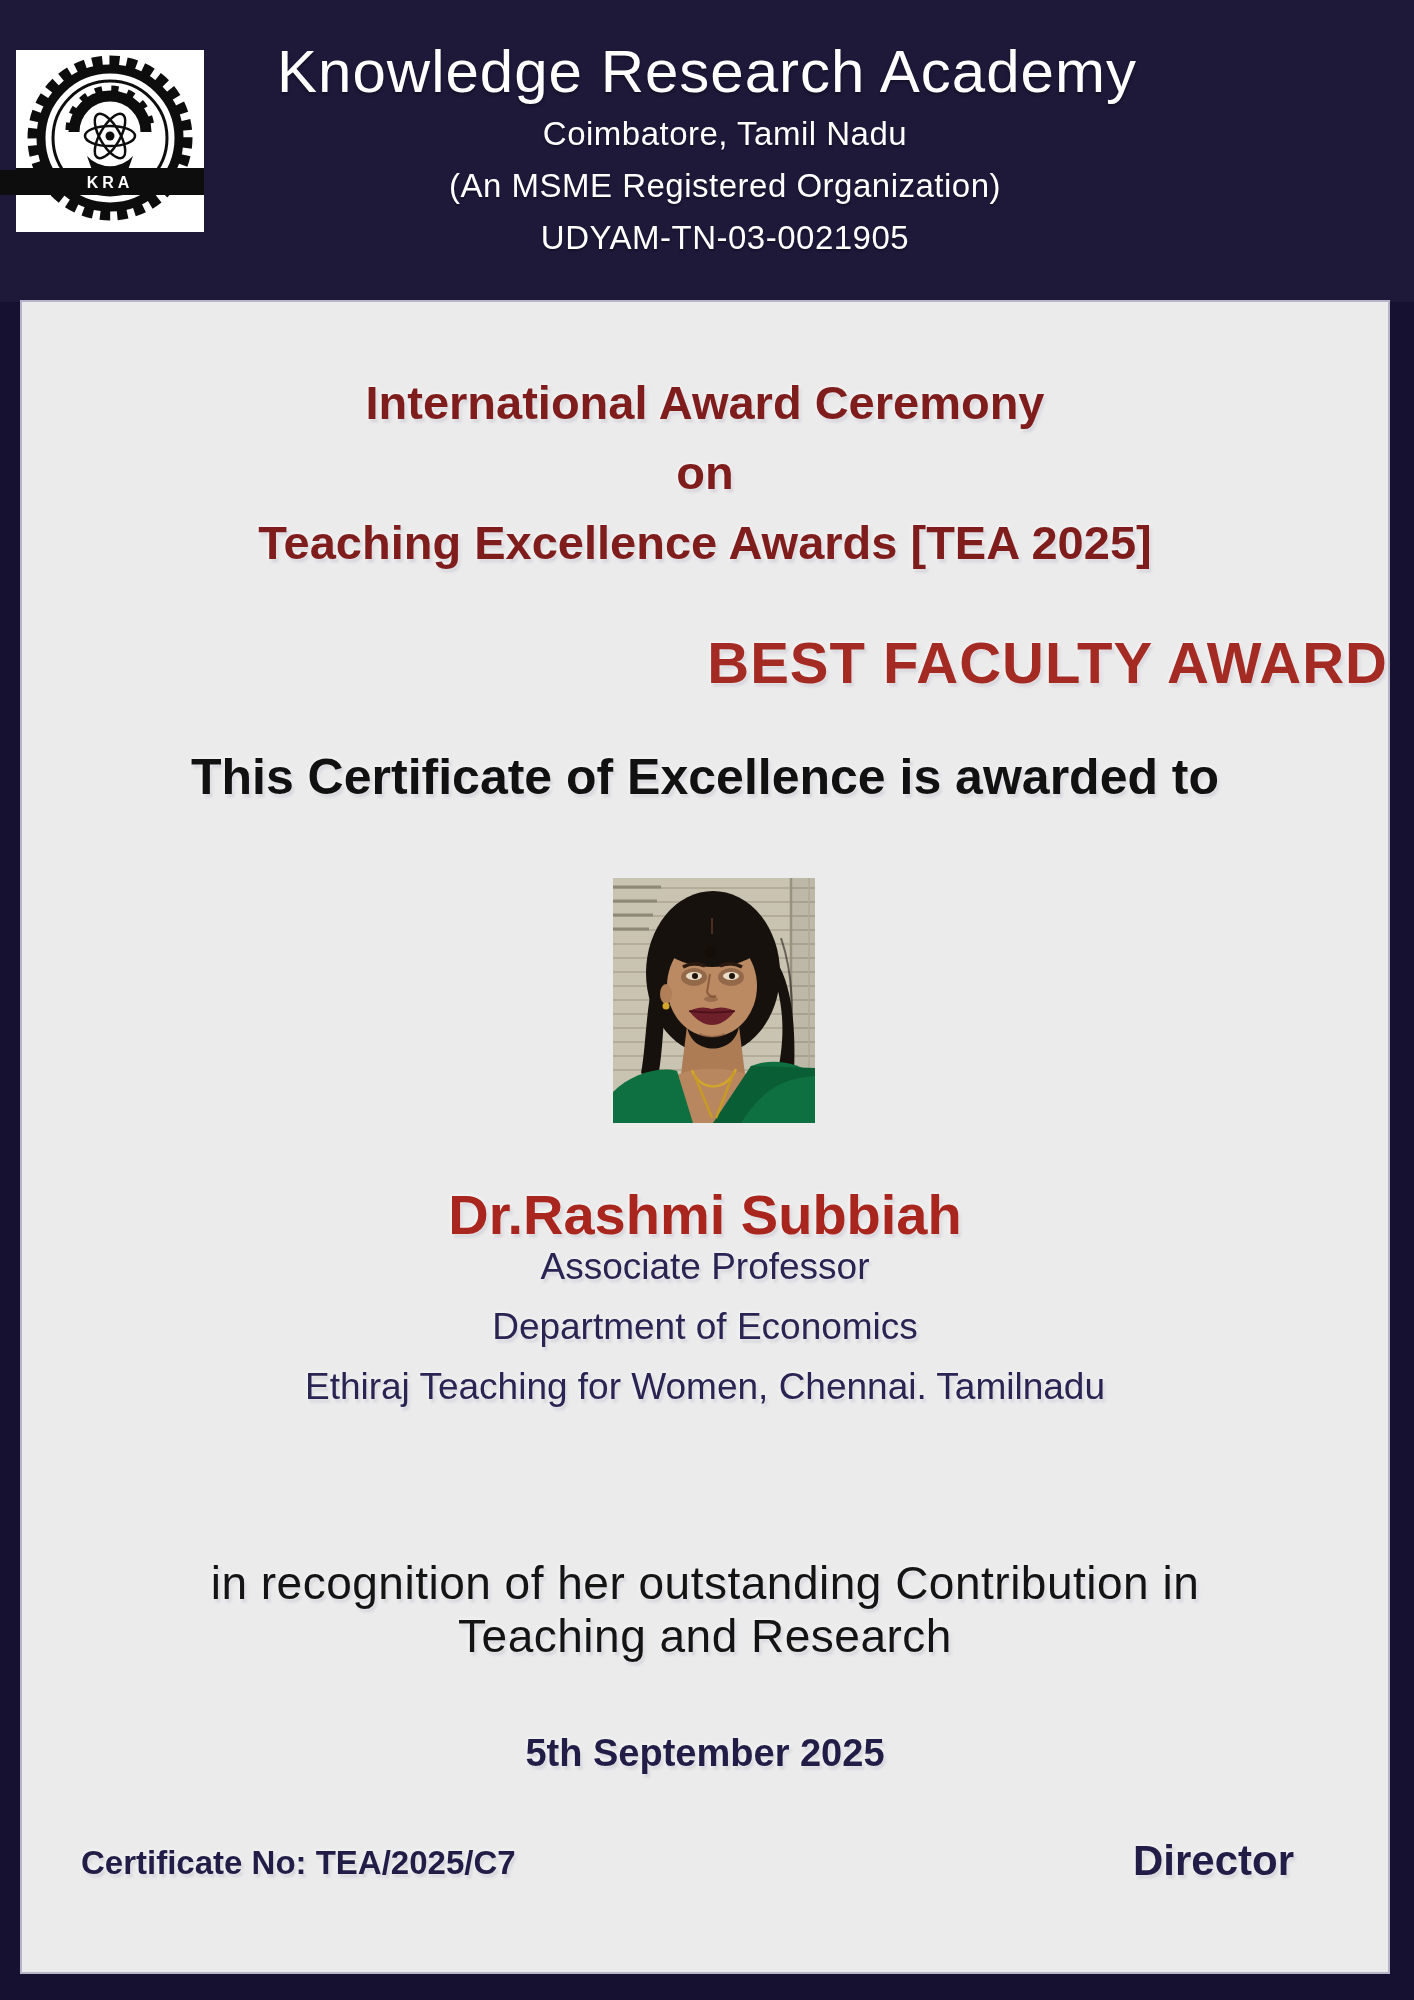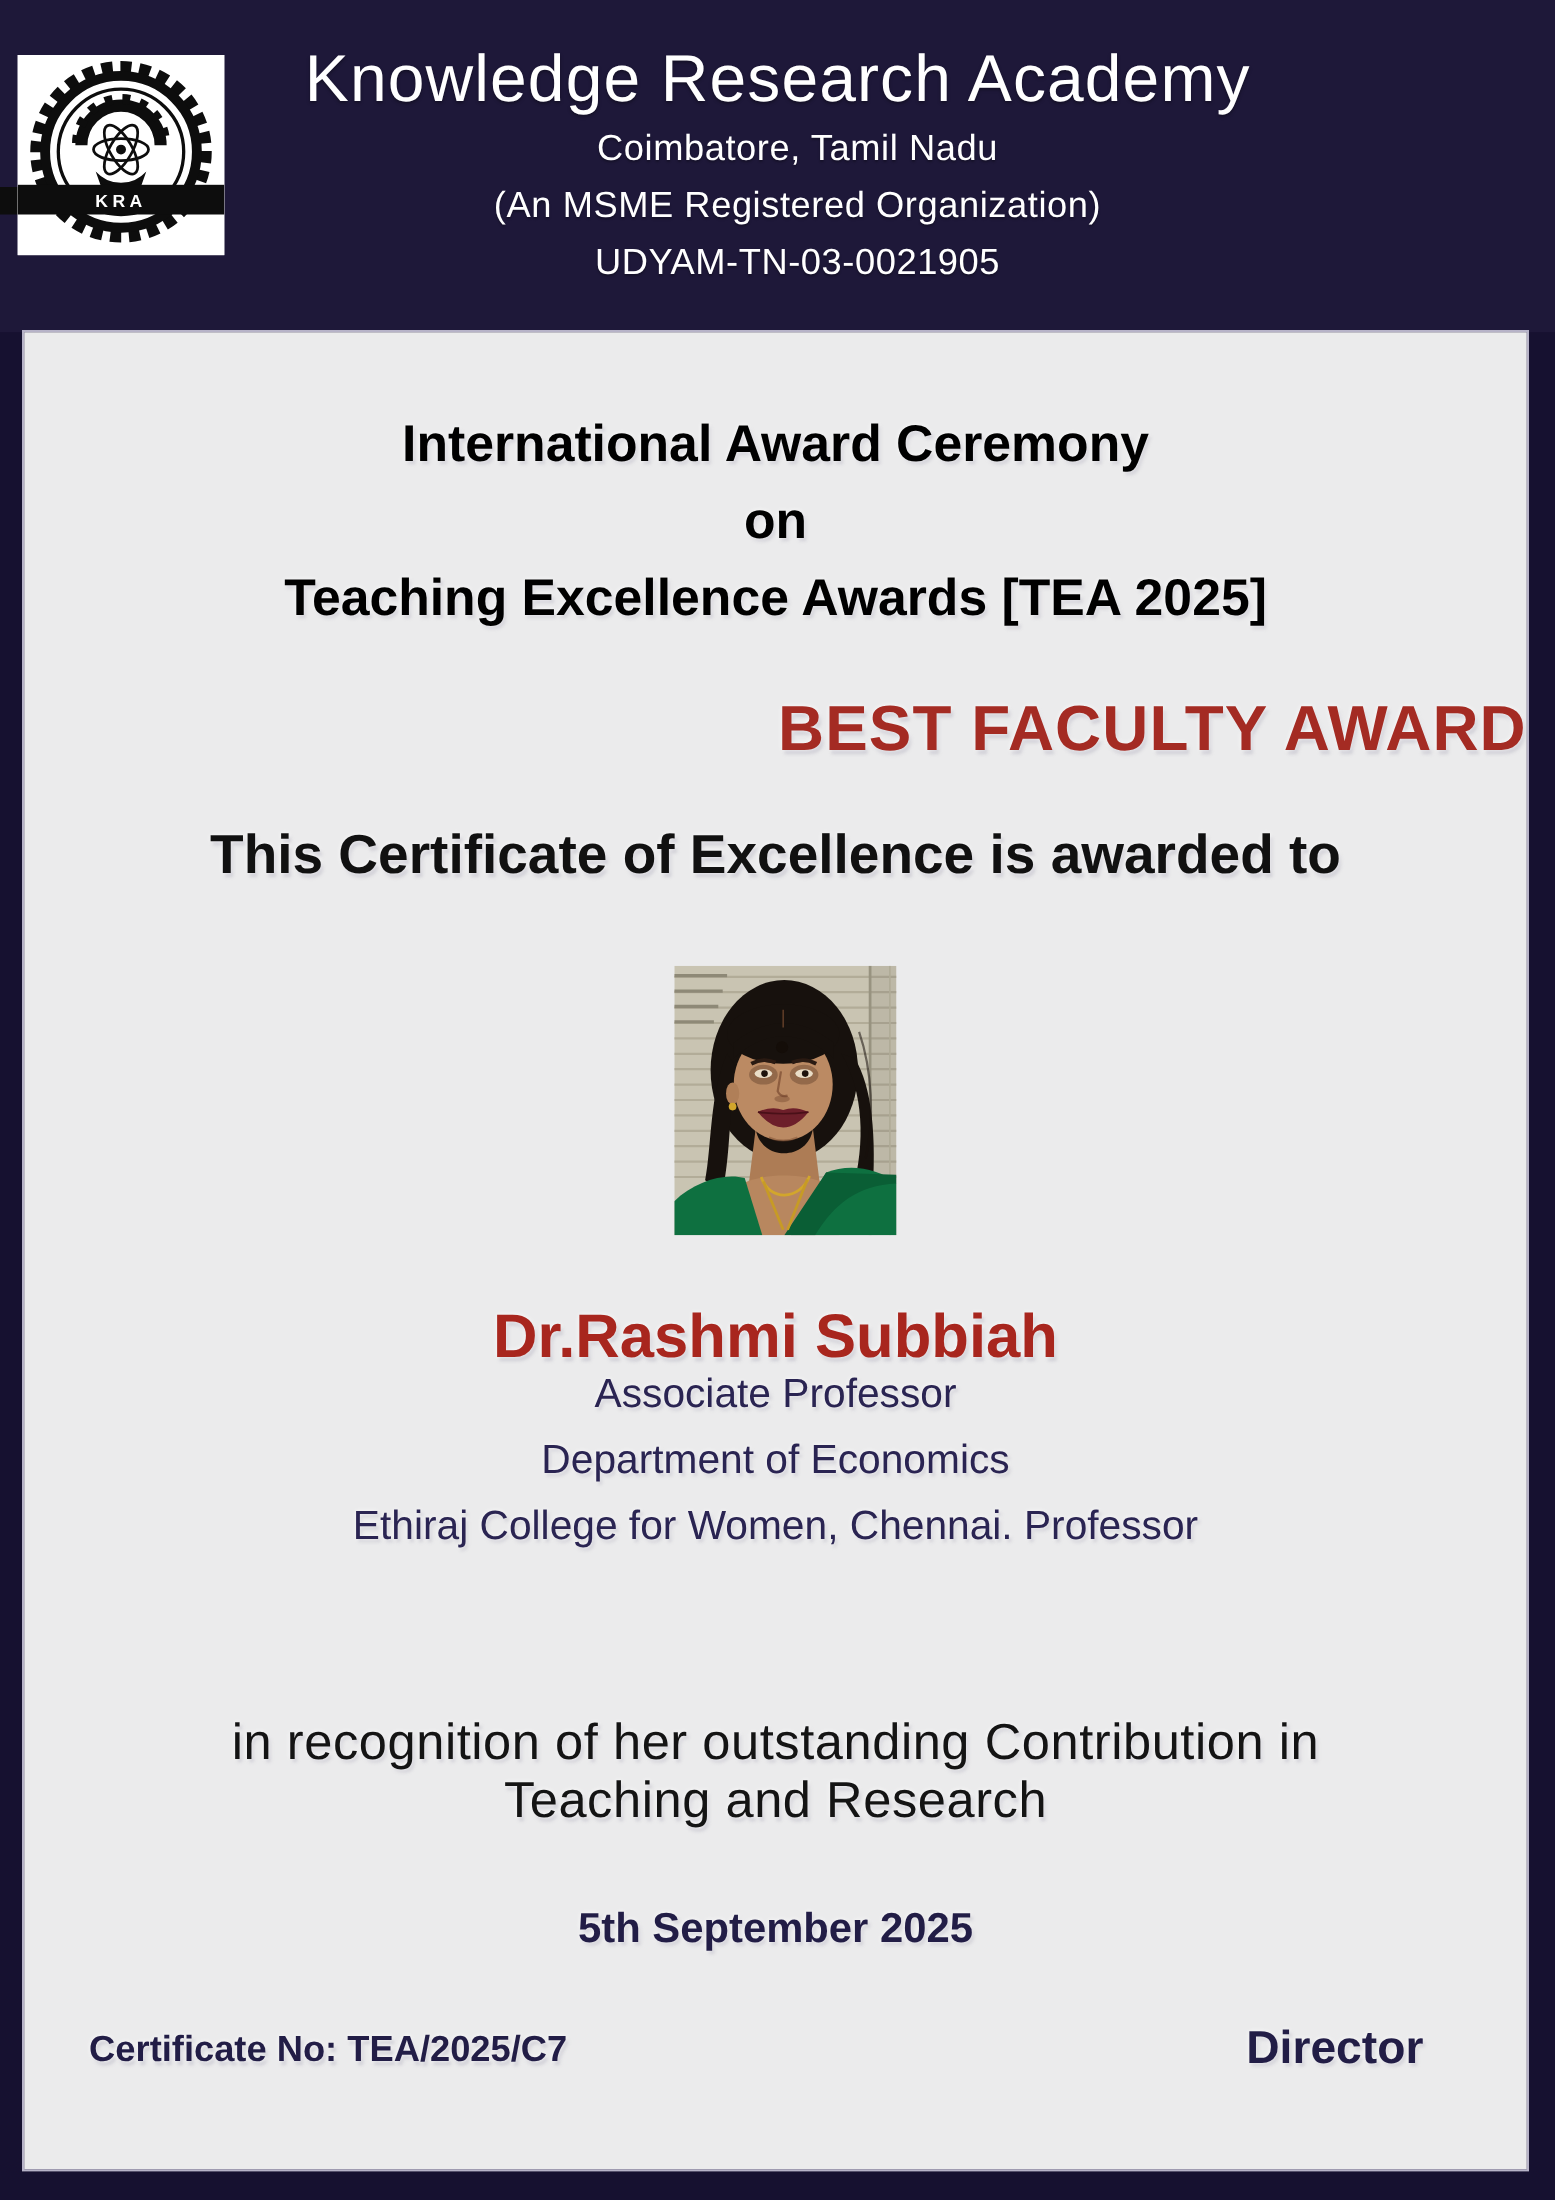--- a/index.html
+++ b/index.html
@@ -16,21 +16,21 @@
     text-shadow:0 2px 2px rgba(0,0,0,0.3);margin-left:36px;}
   .logo-box{position:absolute;left:16px;top:50px;width:188px;height:182px;background:#ffffff;}
   .logo-strip{position:absolute;left:0;top:170px;width:20px;height:25px;background:#0d0d0d;}
 
   
   .certificate{position:absolute;left:22px;top:302px;width:1366px;height:1670px;
     background:#ebebec;outline:2px solid #b7b3c8;}
   .center-line{position:absolute;left:0;width:100%;text-align:center;}
   .emboss{text-shadow:0 0 5px rgba(255,255,255,0.85),2px 3px 3px rgba(170,168,185,0.45);}
 
-  .event-title{top:66px;font-size:47px;line-height:70px;font-weight:700;color:#000000;}
+  .event-title{top:66px;font-size:47px;line-height:70px;font-weight:700;color:#7f1d1d;}
   .award-title{top:329px;font-size:58px;line-height:64px;font-weight:700;color:#a42b23;letter-spacing:1px;text-align:right;}
   .presentation{top:447px;font-size:50px;line-height:56px;font-weight:700;color:#111111;}
   .photo{position:absolute;left:591px;top:576px;width:202px;height:245px;}
   .recipient-name{top:882px;font-size:56px;line-height:62px;font-weight:700;color:#a8261e;}
   .recipient-details{top:935px;font-size:37px;line-height:60px;font-weight:400;color:#2a2452;}
   .recognition{top:1255px;font-size:46px;line-height:53px;font-weight:400;color:#141414;letter-spacing:0.5px;text-align:center;}
   .award-date{top:1425px;font-size:38px;line-height:52px;font-weight:700;color:#221d46;}
   .cert-no{position:absolute;left:59px;top:1541px;font-size:33px;line-height:40px;font-weight:700;color:#221d46;}
   .director{position:absolute;right:94px;top:1536px;font-size:42px;line-height:46px;font-weight:700;color:#221d46;}
 </style>
@@ -155,21 +155,21 @@
         <path d="M81,196 L99,240" fill="none" stroke="#c79b25" stroke-width="2.5"></path>
         <path d="M121,194 L103,240" fill="none" stroke="#c79b25" stroke-width="2.5"></path>
       </svg>
     </div>
 
     <div class="center-line recipient-name emboss" style="position:absolute;">Dr.Rashmi Subbiah</div>
 
     <div class="center-line recipient-details emboss" style="position:absolute;">
       <span style="display:block">Associate Professor</span>
       <span style="display:block">Department of Economics</span>
-      <span style="display:block">Ethiraj College for Women, Chennai. Professor</span>
+      <span style="display:block">Ethiraj Teaching for Women, Chennai. Tamilnadu</span>
     </div>
 
     <div class="center-line recognition emboss" style="position:absolute;">
       <span style="display:block">in recognition of her outstanding Contribution in</span>
       <span style="display:block">Teaching and Research</span>
     </div>
 
     <div class="center-line award-date emboss" style="position:absolute;">5th September 2025</div>
 
     <div class="cert-no emboss">Certificate No: TEA/2025/C7</div>

